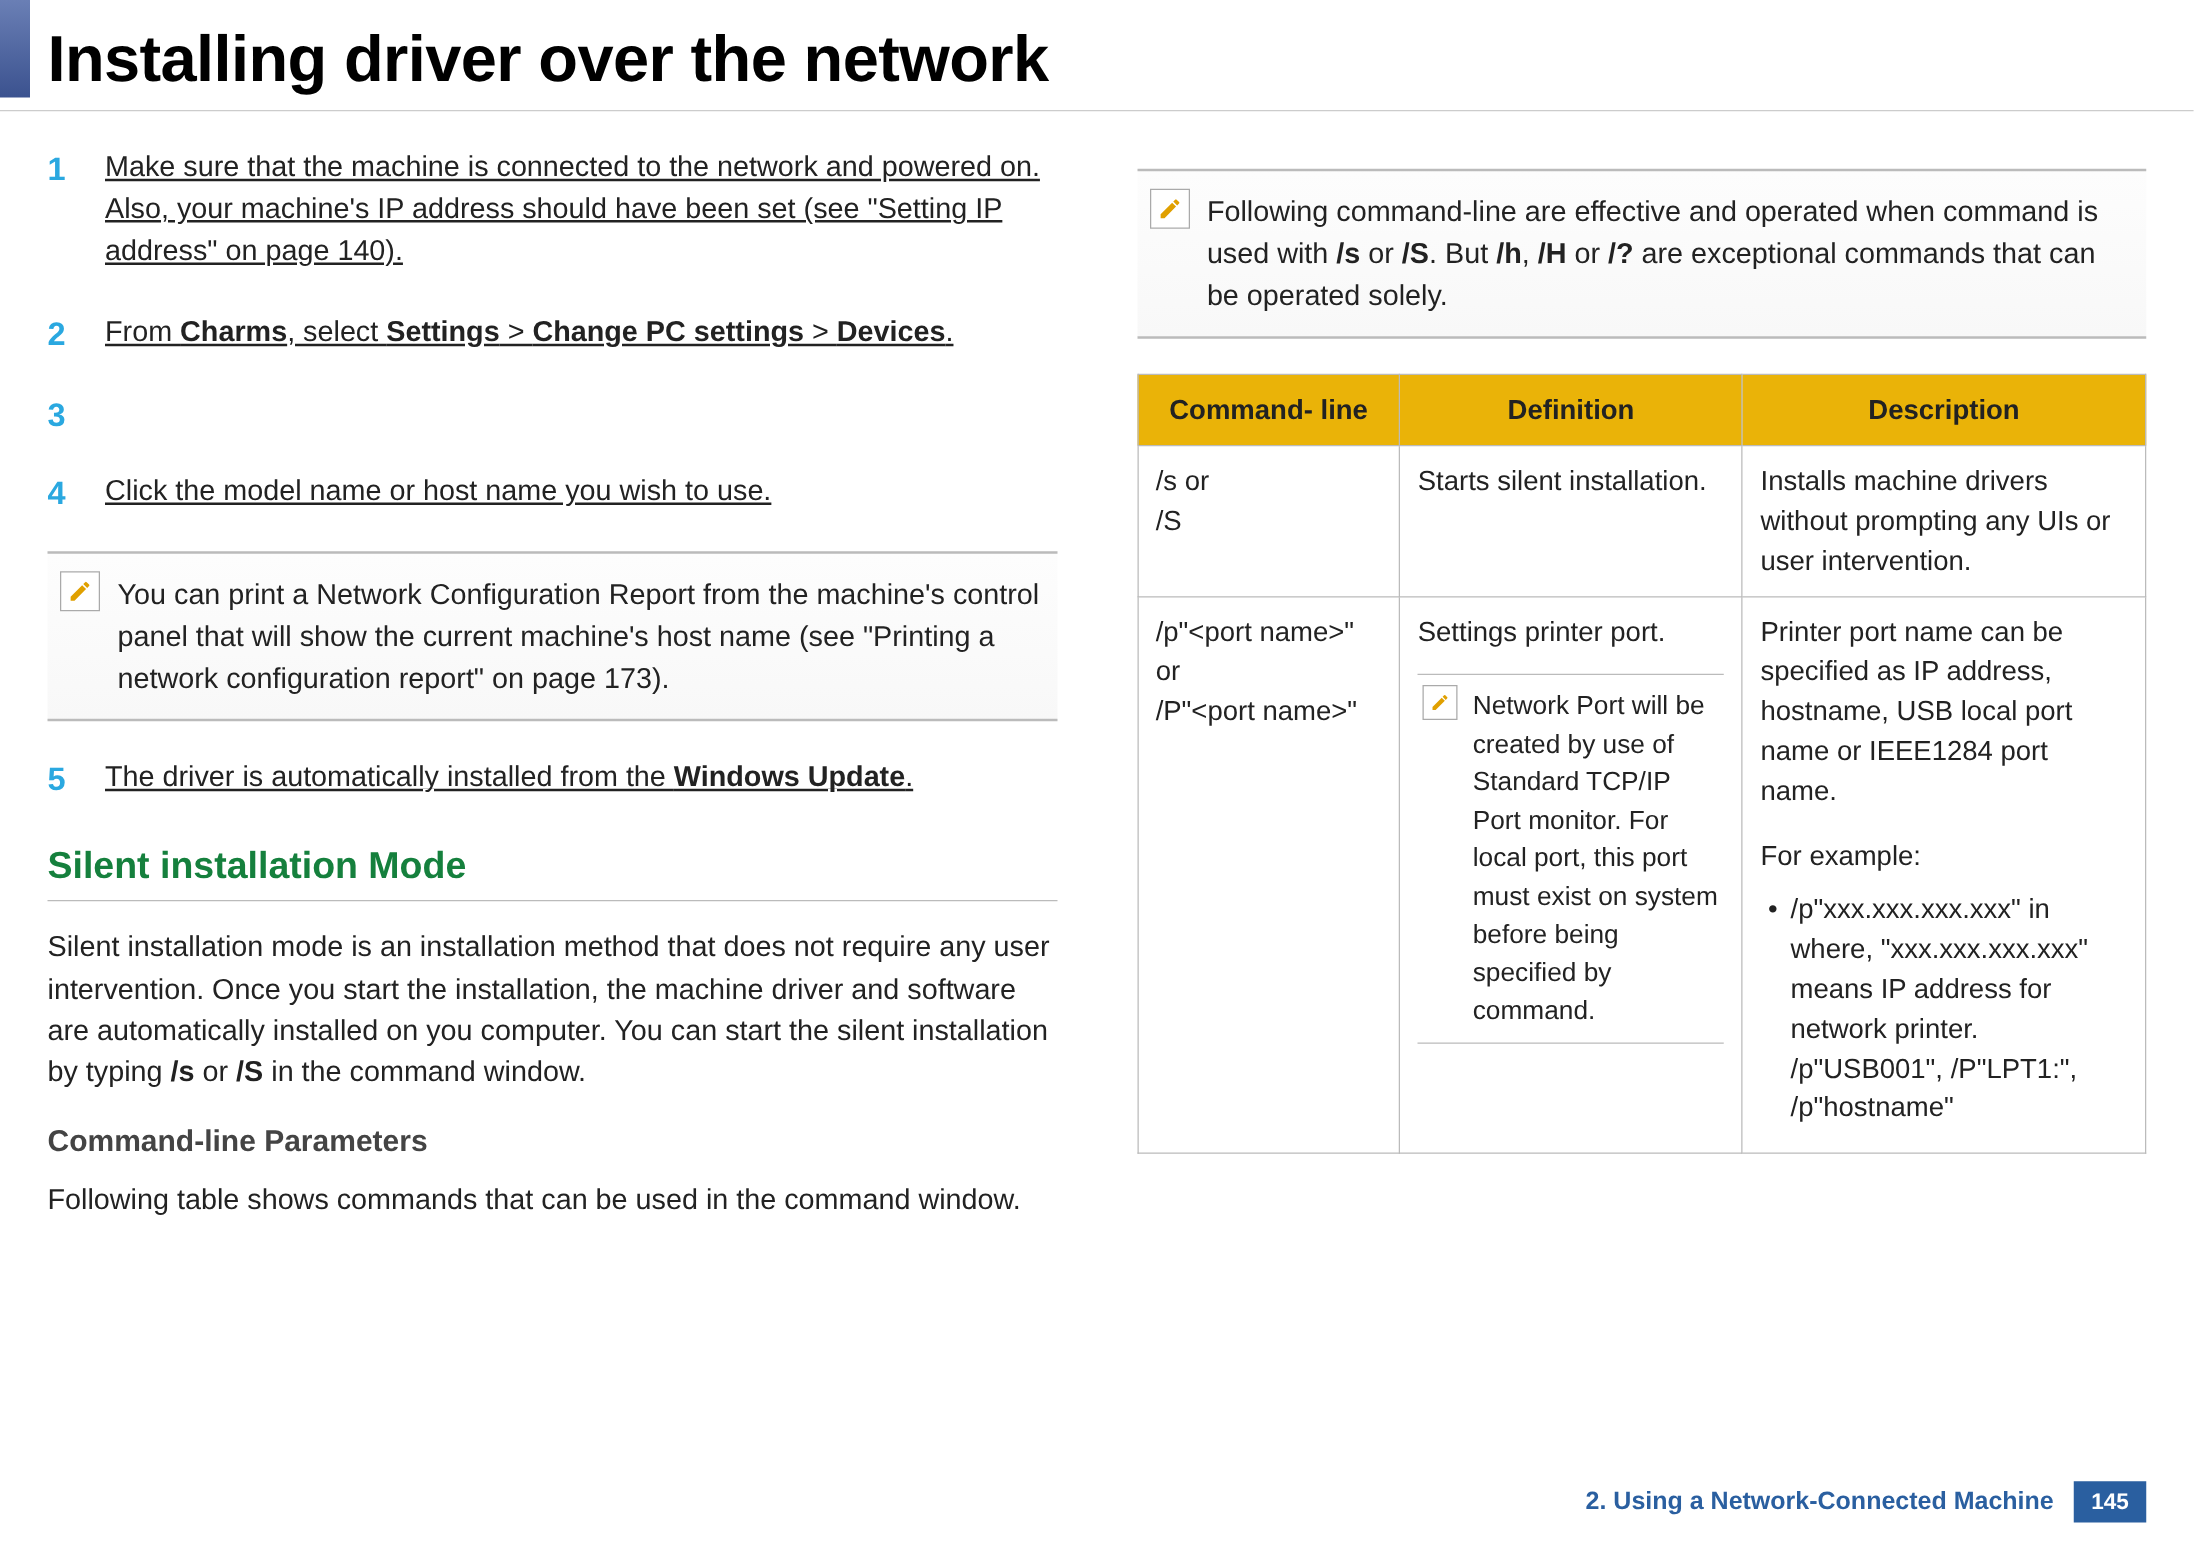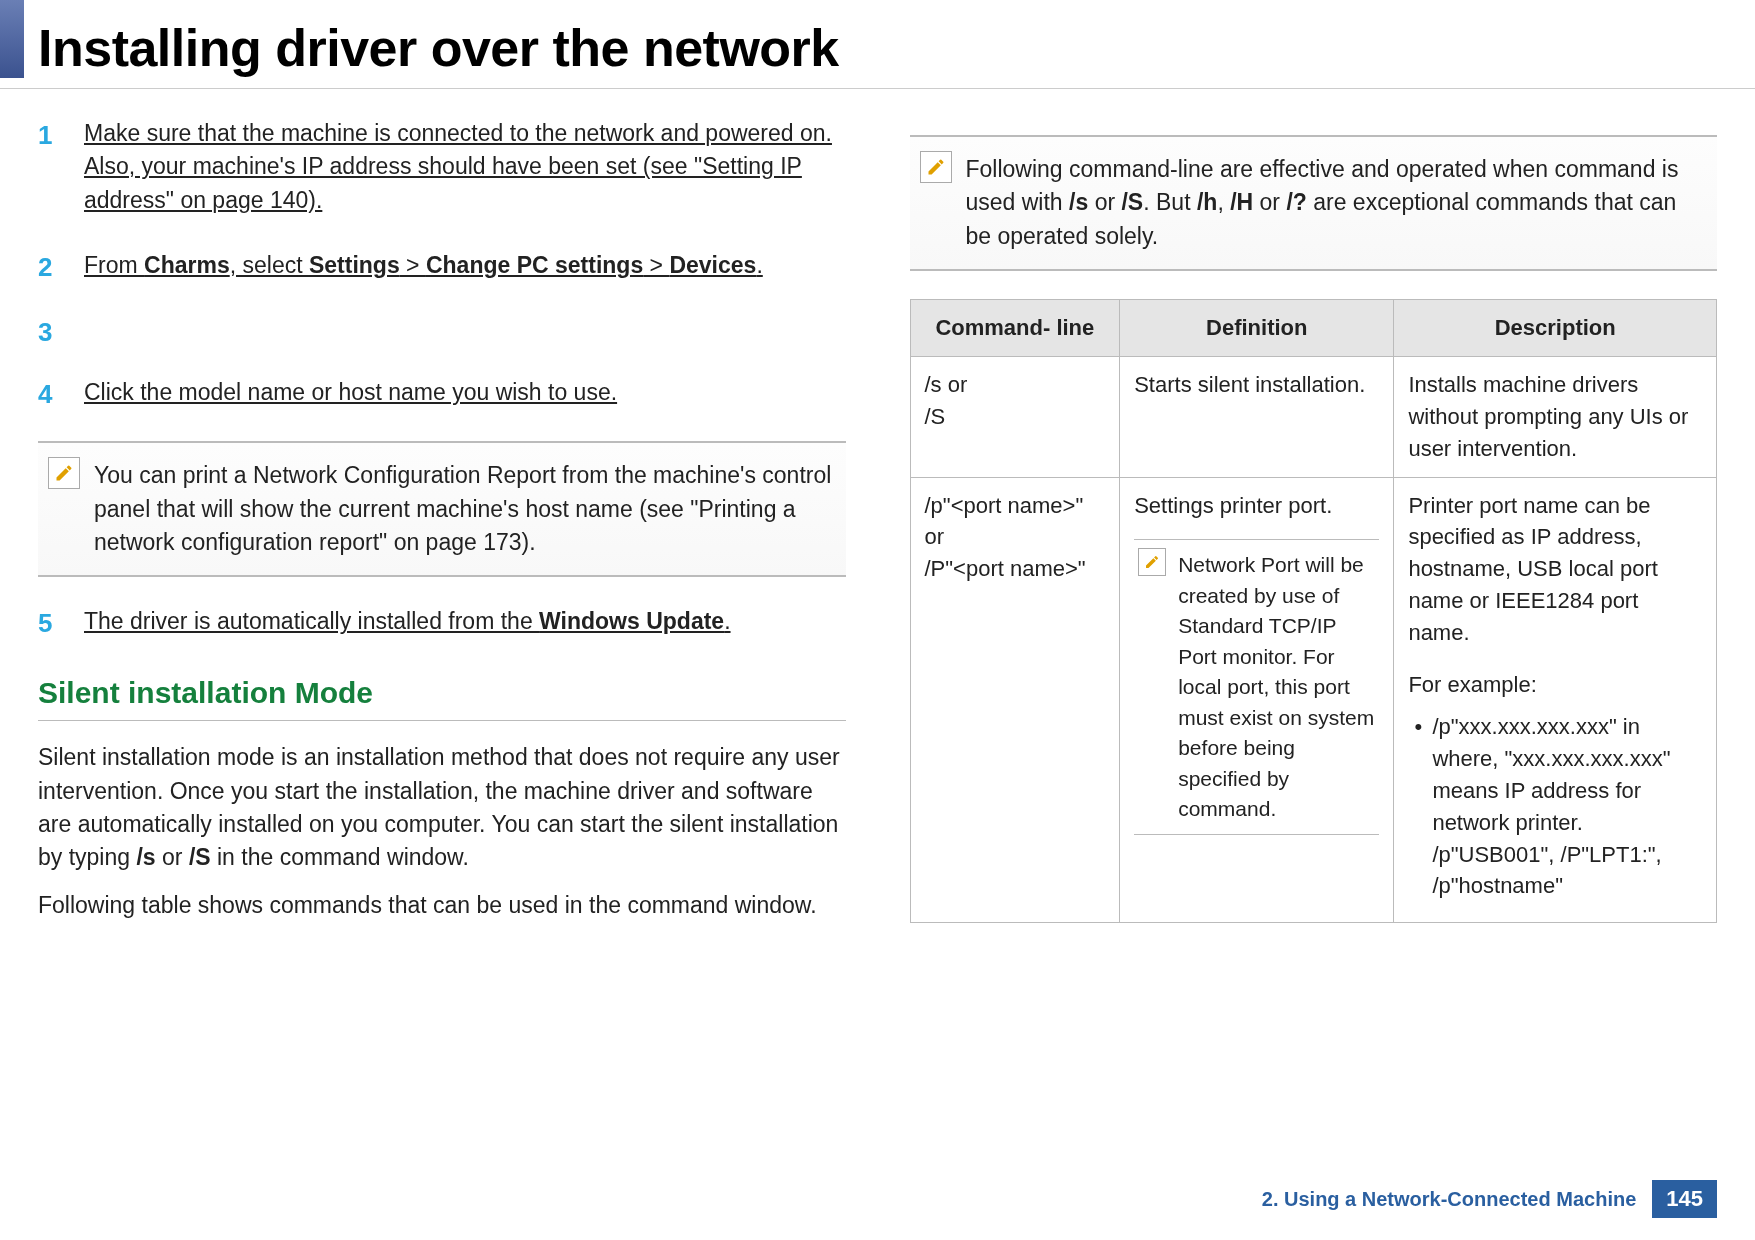--- a/index.html
+++ b/index.html
@@ -70,21 +70,21 @@
 h3.subsection { font-size: 24px; font-weight: 700; color: #444; margin: 22px 0 12px 0; }
 .para { margin-bottom: 14px; }
 b { font-weight: 700; }
 table.cmd {
   width: 100%;
   border-collapse: collapse;
   margin-top: 8px;
   font-size: 22px;
 }
 table.cmd th {
-  background: #e5e5e5;
+  background: #eab308;
   font-weight: 700;
   text-align: center;
   padding: 12px 8px;
   border: 1px solid #bbb;
 }
 table.cmd td {
   border: 1px solid #bbb;
   padding: 12px 14px;
   vertical-align: top;
 }
@@ -110,21 +110,21 @@
   gap: 16px;
   font-size: 20px;
   margin-left: 41px;
 }
 .footer .chapter { color: #2a5fa0; font-weight: 700; }
 .footer .page {
   background: #2a5fa0;
   color: #fff;
   font-weight: 700;
   padding: 6px 14px;
-  font-size: 22px;
+  font-size: 18px;
   text-align: right;
 }
 .two-line { display: block; }
 </style>
 </head>
 <body>
 
 <div class="header">
   <h1>Installing driver over the network</h1>
 </div>
@@ -172,20 +172,21 @@
     <div class="step">
       <div class="num">5</div>
       <div class="body">
         <p>The driver is automatically installed from the <b>Windows Update</b>.</p>
       </div>
     </div>
 
     <h2 class="section">Silent installation Mode</h2>
     <p class="para">Silent installation mode is an installation method that does not require any user intervention. Once you start the installation, the machine driver and software are automatically installed on you computer. You can start the silent installation by typing <b>/s</b> or <b>/S</b> in the command window.</p>
 
+    <h3 class="subsection">Command-line Parameters</h3>
     <p class="para">Following table shows commands that can be used in the command window.</p>
   </div>
 
   <div class="col">
 
     <div class="note-box">
       <span class="pencil-icon">
         <svg viewBox="0 0 24 24">
             <path fill="#e0a000" d="M3 17.25V21h3.75L17.81 9.94l-3.75-3.75L3 17.25zM20.71 7.04a1 1 0 0 0 0-1.41l-2.34-2.34a1 1 0 0 0-1.41 0l-1.83 1.83 3.75 3.75 1.83-1.83z"></path>
           </svg>

